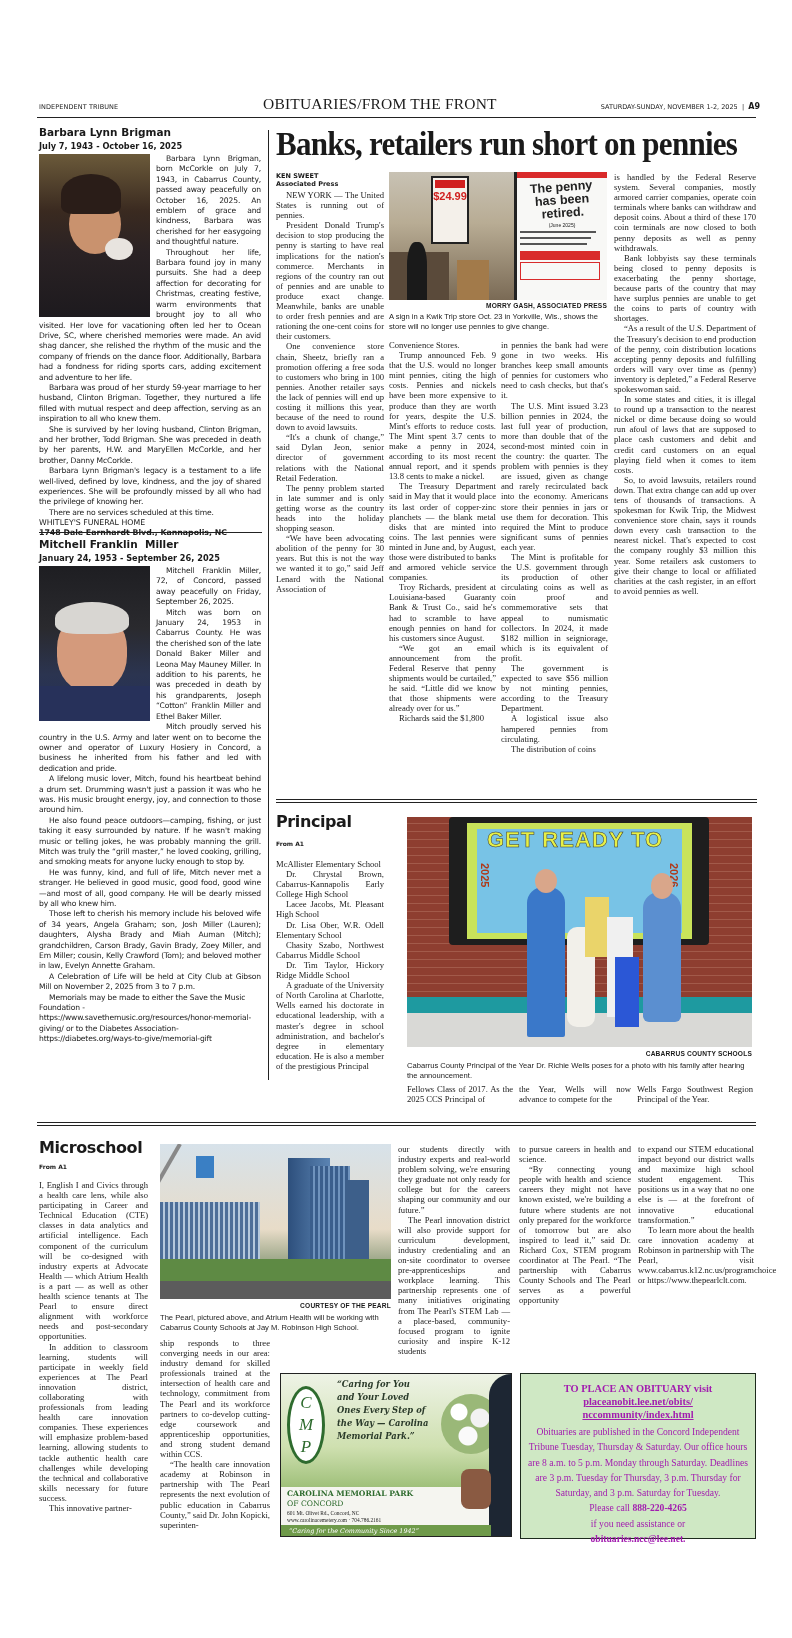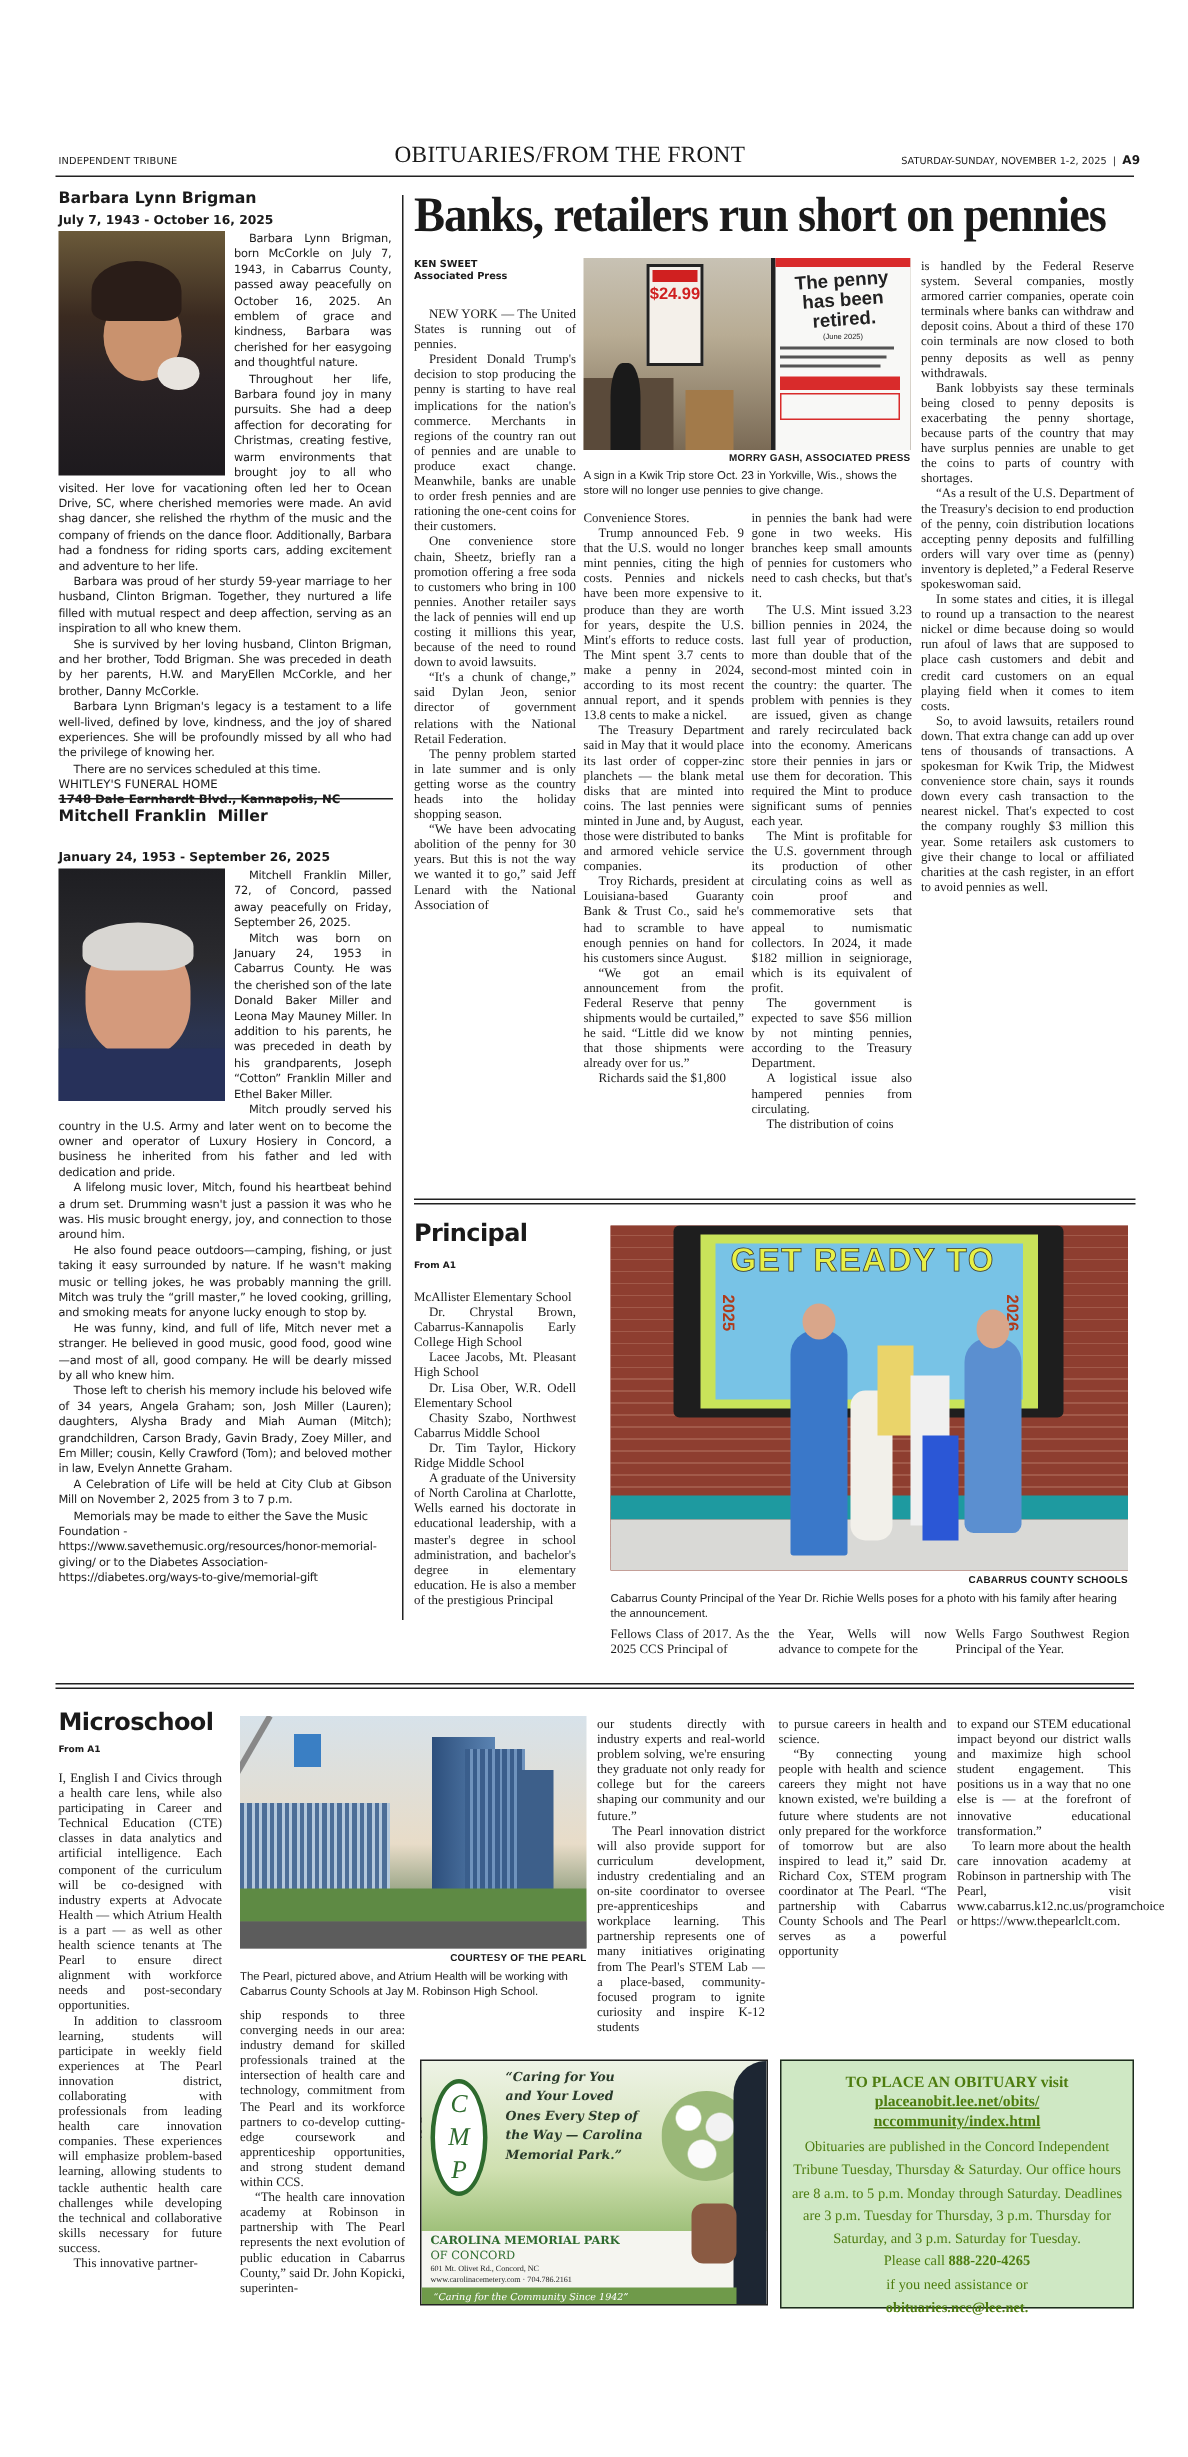--- a/index.html
+++ b/index.html
@@ -40,21 +40,21 @@
   <p>Barbara was proud of her sturdy 59-year marriage to her husband, Clinton Brigman. Together, they nurtured a life filled with mutual respect and deep affection, serving as an inspiration to all who knew them.</p>
   <p>She is survived by her loving husband, Clinton Brigman, and her brother, Todd Brigman. She was preceded in death by her parents, H.W. and MaryEllen McCorkle, and her brother, Danny McCorkle.</p>
   <p>Barbara Lynn Brigman's legacy is a testament to a life well-lived, defined by love, kindness, and the joy of shared experiences. She will be profoundly missed by all who had the privilege of knowing her.</p>
   <p>There are no services scheduled at this time.</p>
   <div class="sans" style="font-weight:normal;font-size:7.8px;line-height:10px">WHITLEY'S FUNERAL HOME</div>
   <div class="sans" style="font-weight:bold;font-size:7.8px;line-height:10px">1748 Dale Earnhardt Blvd., Kannapolis, NC</div>
 </div>
 <div class="abs rule" style="left:39px;top:532px;width:223px;height:1px"></div>
 
 <div class="abs obit" style="left:39px;top:538px;width:222px">
-  <div class="sans" style="font-weight:bold;font-size:10.5px;margin-bottom:16px;white-space:pre">Mitchell Franklin  Miller</div>
+  <div class="sans" style="font-weight:bold;font-size:10.5px;margin-bottom:3px;white-space:pre">Mitchell Franklin  Miller</div>
   <div class="sans" style="font-weight:bold;font-size:8.2px;margin-bottom:3px">January 24, 1953 - September 26, 2025</div>
   <div class="photo" style="float:left;width:111px;height:155px;margin:0 6px 2px 0;background:linear-gradient(180deg,#1e1e22 0%,#2a2a2e 40%,#2b3450 70%,#23305a 100%);position:relative">
     <div style="position:absolute;left:18px;top:46px;width:70px;height:80px;border-radius:45%;background:#d49a7c"></div>
     <div style="position:absolute;left:16px;top:36px;width:74px;height:32px;border-radius:50% 50% 30% 30%;background:#d8d6d2"></div>
     <div style="position:absolute;left:0;top:120px;width:111px;height:35px;background:#27315a"></div>
   </div>
   <p>Mitchell Franklin Miller, 72, of Concord, passed away peacefully on Friday, September 26, 2025.</p>
   <p>Mitch was born on January 24, 1953 in Cabarrus County. He was the cherished son of the late Donald Baker Miller and Leona May Mauney Miller. In addition to his parents, he was preceded in death by his grandparents, Joseph “Cotton” Franklin Miller and Ethel Baker Miller.</p>
   <p>Mitch proudly served his country in the U.S. Army and later went on to become the owner and operator of Luxury Hosiery in Concord, a business he inherited from his father and led with dedication and pride.</p>
   <p>A lifelong music lover, Mitch, found his heartbeat behind a drum set. Drumming wasn't just a passion it was who he was. His music brought energy, joy, and connection to those around him.</p>
@@ -64,21 +64,21 @@
   <p>A Celebration of Life will be held at City Club at Gibson Mill on November 2, 2025 from 3 to 7 p.m.</p>
   <p style="text-align:left">Memorials may be made to either the Save the Music Foundation - https://www.savethemusic.org/resources/honor-memorial-giving/ or to the Diabetes Association- https://diabetes.org/ways-to-give/memorial-gift</p>
 </div>
 
 <div class="abs rule" style="left:268px;top:130px;width:1px;height:950px"></div>
 
 <div class="abs libs" style="left:276px;top:124px;font-size:33px;font-weight:bold;letter-spacing:-.8px;line-height:40px;white-space:nowrap;transform:scaleX(.94);transform-origin:left">Banks, retailers run short on pennies</div>
 
 <div class="abs art" style="left:276px;top:172px;width:108px">
   <div class="sans" style="font-size:6.5px;font-weight:bold">KEN SWEET</div>
-  <div class="sans" style="font-size:6.5px;font-weight:bold;margin-bottom:16px">Associated Press</div>
+  <div class="sans" style="font-size:6.5px;font-weight:bold;margin-bottom:2px">Associated Press</div>
   <p>NEW YORK — The United States is running out of pennies.</p>
   <p>President Donald Trump's decision to stop producing the penny is starting to have real implications for the nation's commerce. Merchants in regions of the country ran out of pennies and are unable to produce exact change. Meanwhile, banks are unable to order fresh pennies and are rationing the one-cent coins for their customers.</p>
   <p>One convenience store chain, Sheetz, briefly ran a promotion offering a free soda to customers who bring in 100 pennies. Another retailer says the lack of pennies will end up costing it millions this year, because of the need to round down to avoid lawsuits.</p>
   <p>“It's a chunk of change,” said Dylan Jeon, senior director of government relations with the National Retail Federation.</p>
   <p>The penny problem started in late summer and is only getting worse as the country heads into the holiday shopping season.</p>
   <p>“We have been advocating abolition of the penny for 30 years. But this is not the way we wanted it to go,” said Jeff Lenard with the National Association of</p>
 </div>
 
 <div class="abs photo" style="left:389px;top:172px;width:218px;height:128px;background:linear-gradient(180deg,#c8c2b4 0%,#b8ac94 40%,#7a6a55 100%)">
   <div style="position:absolute;left:42px;top:4px;width:38px;height:68px;background:#f4f0ea;border:2px solid #222">
@@ -225,21 +225,21 @@
   <div style="position:absolute;right:0;top:0;width:22px;height:164px;background:#1d2633;border-radius:30px 0 0 0"></div>
   <div style="position:absolute;left:180px;top:95px;width:30px;height:40px;background:#8a5a42;border-radius:8px"></div>
   <div style="position:absolute;left:6px;top:115px;font-family:'DejaVu Serif',serif;font-weight:bold;font-size:7.6px;color:#2e6b2e">CAROLINA MEMORIAL PARK</div>
   <div style="position:absolute;left:6px;top:125px;font-family:'DejaVu Serif',serif;font-weight:normal;font-size:7.6px;color:#2e6b2e">OF CONCORD</div>
   <div style="position:absolute;left:6px;top:136px;font-family:'Liberation Serif',serif;font-size:5.4px;color:#222">601 Mt. Olivet Rd., Concord, NC</div>
   <div style="position:absolute;left:6px;top:143px;font-family:'Liberation Serif',serif;font-size:5.4px;color:#222">www.carolinacemetery.com · 704.786.2161</div>
   <div style="position:absolute;left:0;top:151px;width:210px;height:13px;background:#6f9a4a"></div>
   <div style="position:absolute;left:8px;top:153px;font-family:'DejaVu Serif',serif;font-style:italic;font-size:6.4px;color:#fff">“Caring for the Community Since 1942”</div>
 </div>
 
-<div class="abs libs" style="left:520px;top:1373px;width:236px;height:166px;background:#cfe8c4;border:1.5px solid #1d2b1d;text-align:center;padding:8px 4px;color:#4d7c0f">
+<div class="abs libs" style="left:520px;top:1373px;width:236px;height:166px;background:#cfe8c4;border:1.5px solid #1d2b1d;text-align:center;padding:8px 4px;color:#a21caf">
   <div style="font-weight:bold;font-size:10.4px;line-height:13px">TO PLACE AN OBITUARY visit</div>
   <div style="font-weight:bold;font-size:10.4px;line-height:13px;text-decoration:underline">placeanobit.lee.net/obits/</div>
   <div style="font-weight:bold;font-size:10.4px;line-height:13px;text-decoration:underline;margin-bottom:3px">nccommunity/index.html</div>
   <div style="font-size:9.6px;line-height:15.3px;padding:0 2px">Obituaries are published in the Concord Independent Tribune Tuesday, Thursday &amp; Saturday. Our office hours are 8 a.m. to 5 p.m. Monday through Saturday. Deadlines are 3 p.m. Tuesday for Thursday, 3 p.m. Thursday for Saturday, and 3 p.m. Saturday for Tuesday.</div>
   <div style="font-size:9.6px;line-height:15.3px">
     <span>Please call</span>
     <b>888-220-4265</b>
   </div>
   <div style="font-size:9.6px;line-height:15.3px">if you need assistance or</div>
   <div style="font-weight:bold;font-size:9.6px;line-height:15.3px">obituaries.ncc@lee.net.</div>

